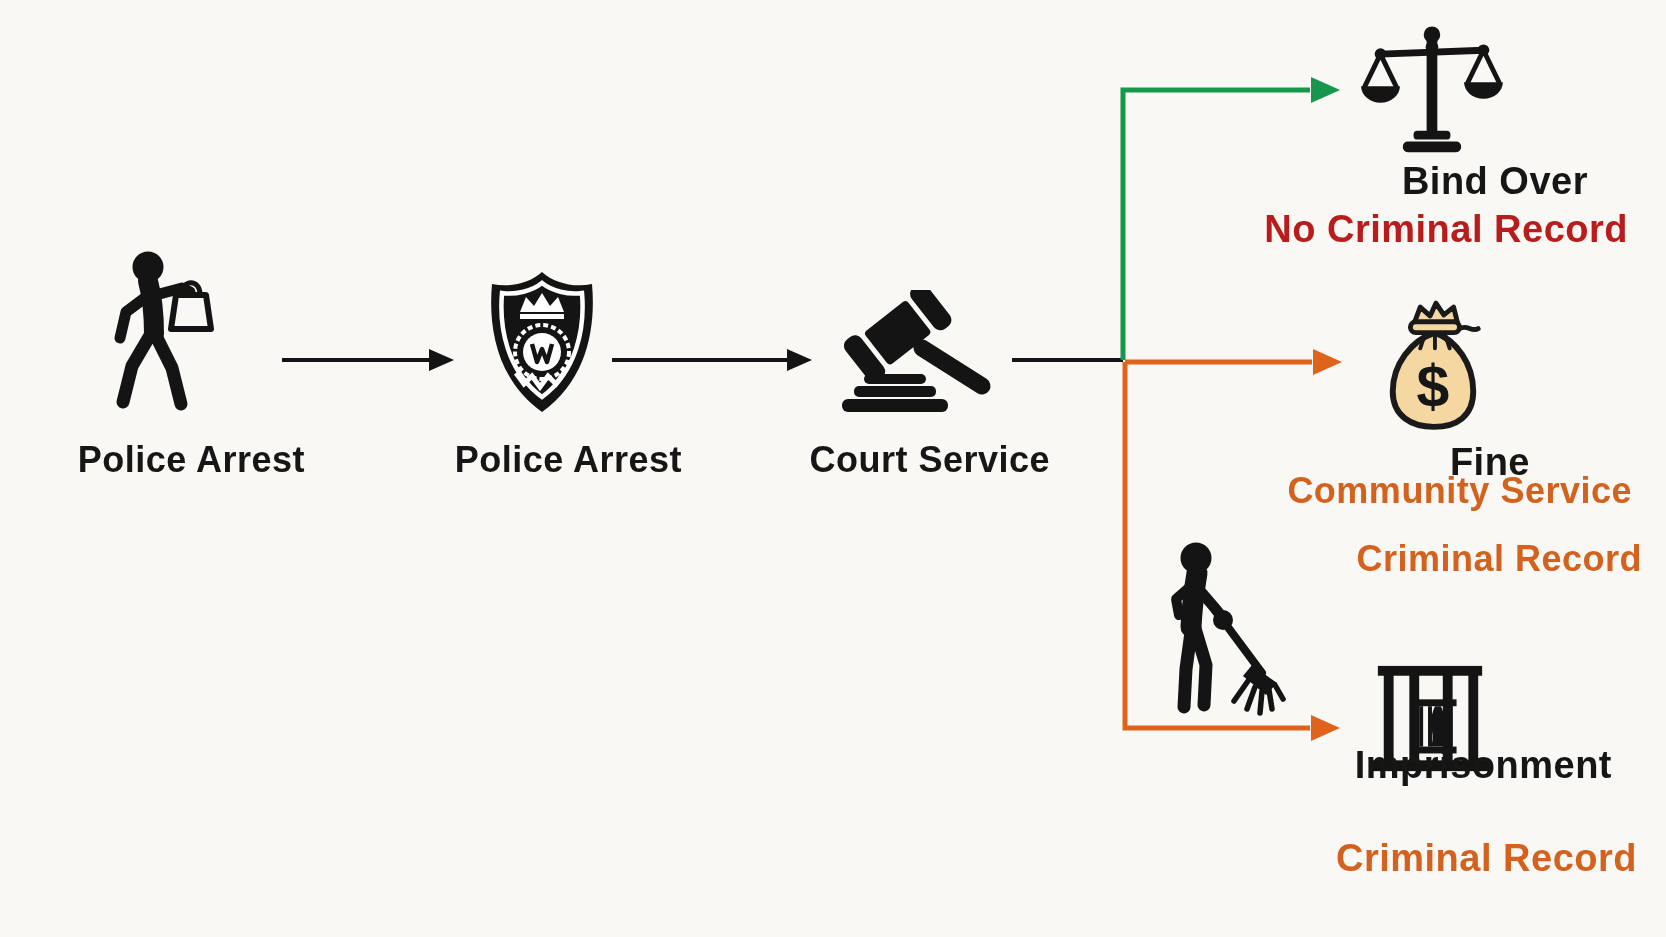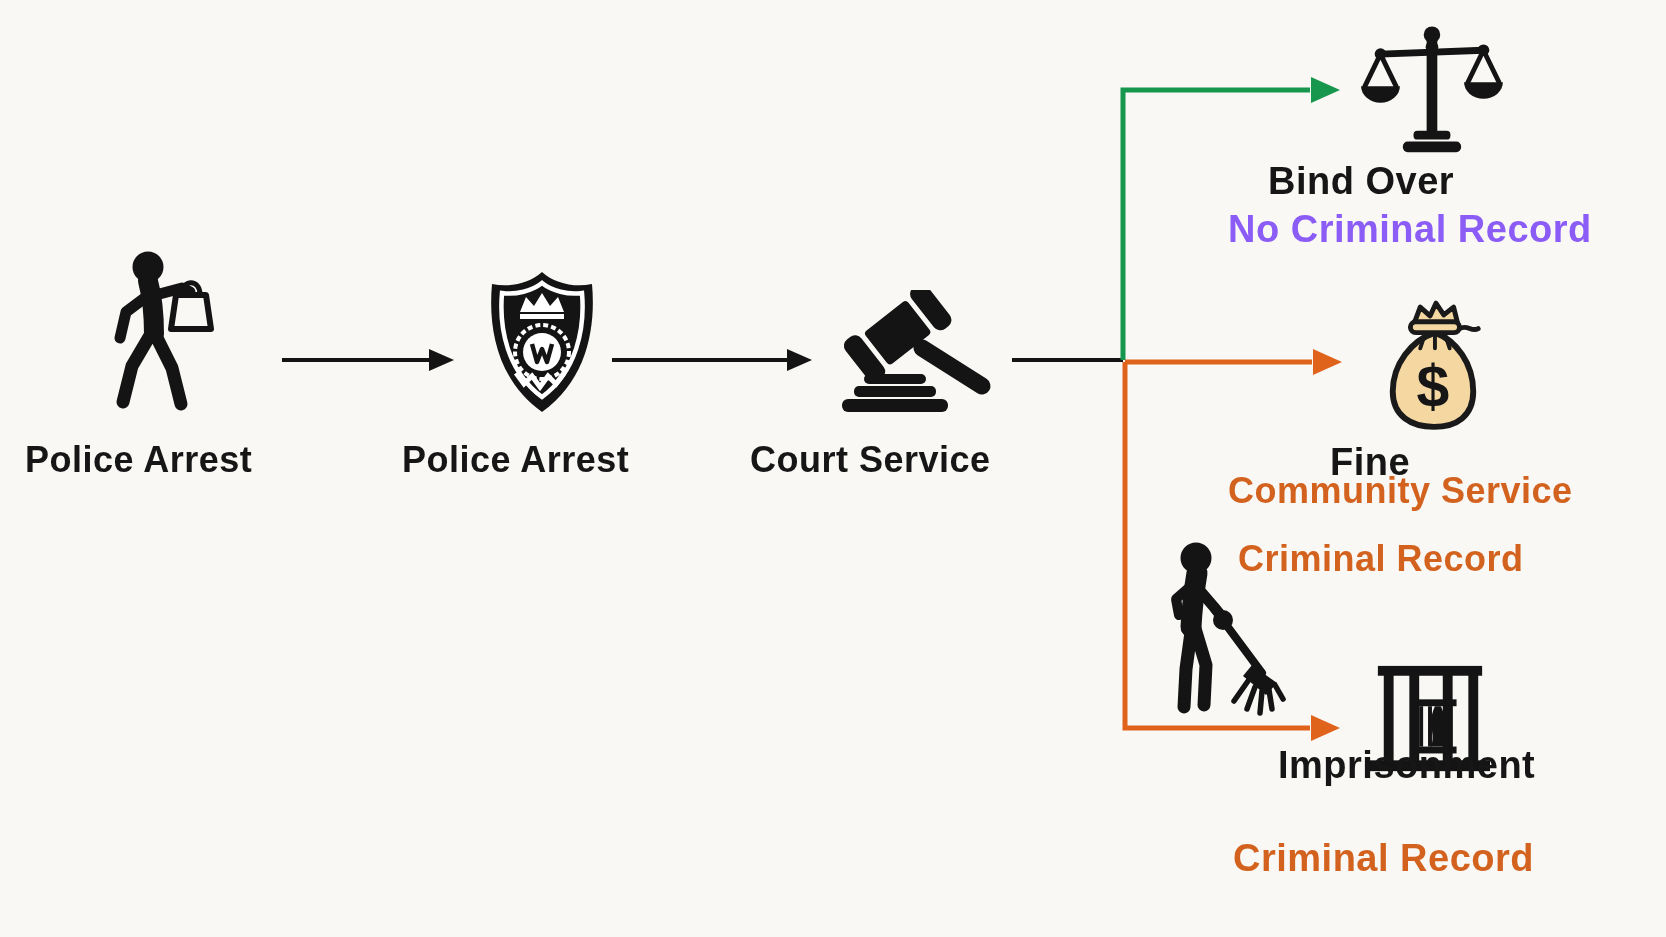--- a/index.html
+++ b/index.html
@@ -6,30 +6,30 @@
   .canvas{
     position:relative;
     width:1666px;height:937px;
     background:#f9f8f5;
     overflow:hidden;
     font-family:"Liberation Sans",sans-serif;
   }
   .abs{position:absolute;}
   .lbl{
     position:absolute;
-    text-align:left;
+    text-align:right;
     font-weight:bold;
     color:#161616;
     font-size:36px;
     line-height:1.05;
     white-space:nowrap;
     letter-spacing:0.5px;
   }
   .lbl.big{font-size:38px;}
-  .green{color:#8b5cf6;}
+  .green{color:#b91c1c;}
   .orange{color:#d2621e;}
   svg{display:block;}
   .connectors{position:absolute;left:0;top:0;pointer-events:none;}
 </style>
 </head>
 <body>
 
 <div class="canvas">
 
   <svg class="connectors" width="1666" height="937" viewBox="0 0 1666 937">

